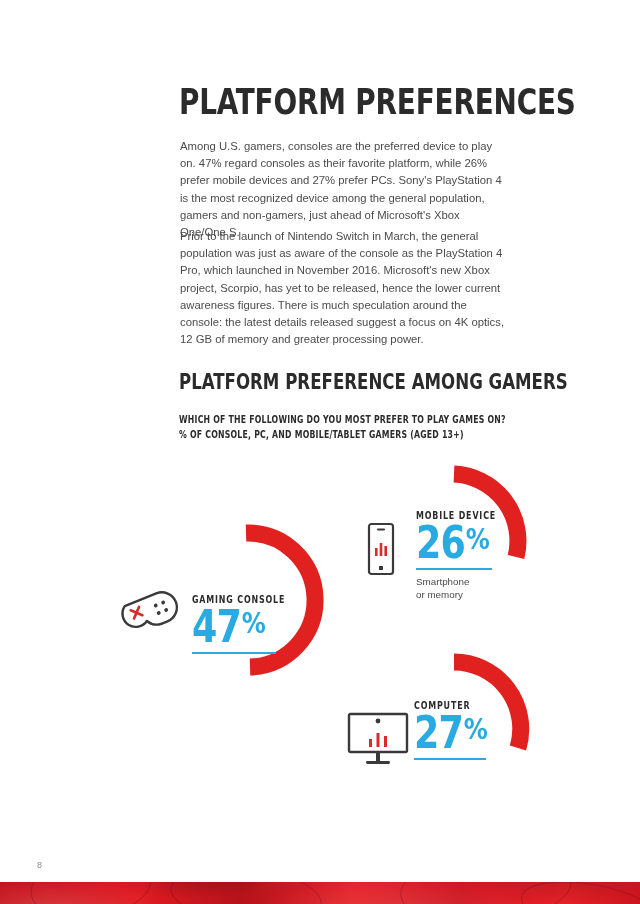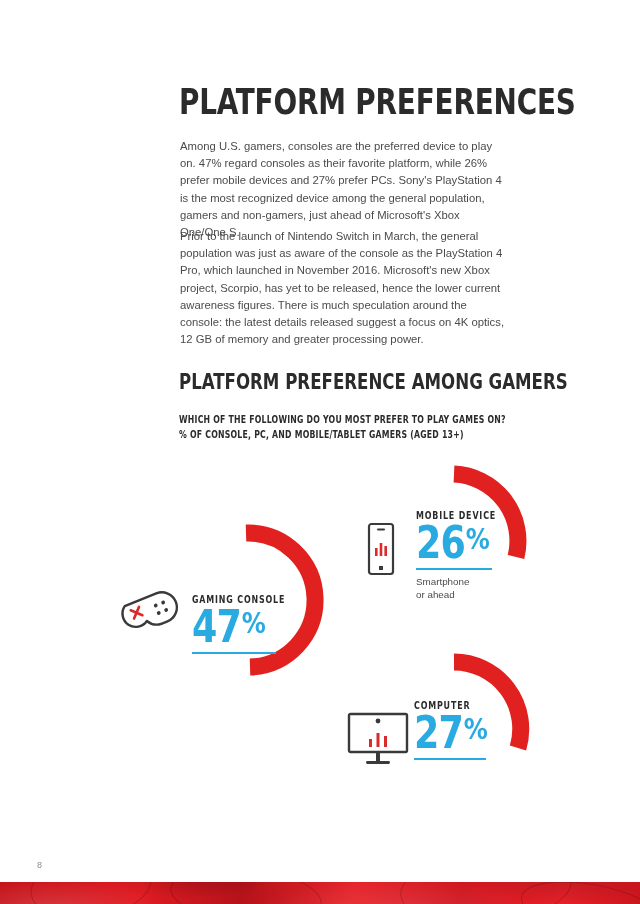--- a/index.html
+++ b/index.html
@@ -238,21 +238,21 @@
     </g>
   </svg>
 
   <div class="stat stat-mobile">
     <div class="stat-label">MOBILE DEVICE</div>
     <div class="stat-value">
       <span class="num">26</span><span class="pct">%</span>
     </div>
     <div class="stat-rule"></div>
     <div class="stat-sub">Smartphone
-or ahead</div>
+or memory</div>
   </div>
 
   <svg class="arc arc-computer" viewBox="0 0 105 110">
     <path d="M 12 12 A 67 67 0 0 1 76 98" fill="none" stroke="#e0211f" stroke-width="17" stroke-linecap="butt"></path>
   </svg>
 
   <svg class="icon icon-monitor" viewBox="0 0 62 55">
     <rect x="2" y="2" width="58" height="38" rx="1.5" fill="#ffffff" stroke="#3a3a3a" stroke-width="2.4"></rect>
     <circle cx="31" cy="9" r="2.4" fill="#3a3a3a"></circle>
     <g fill="#d92b2b">

